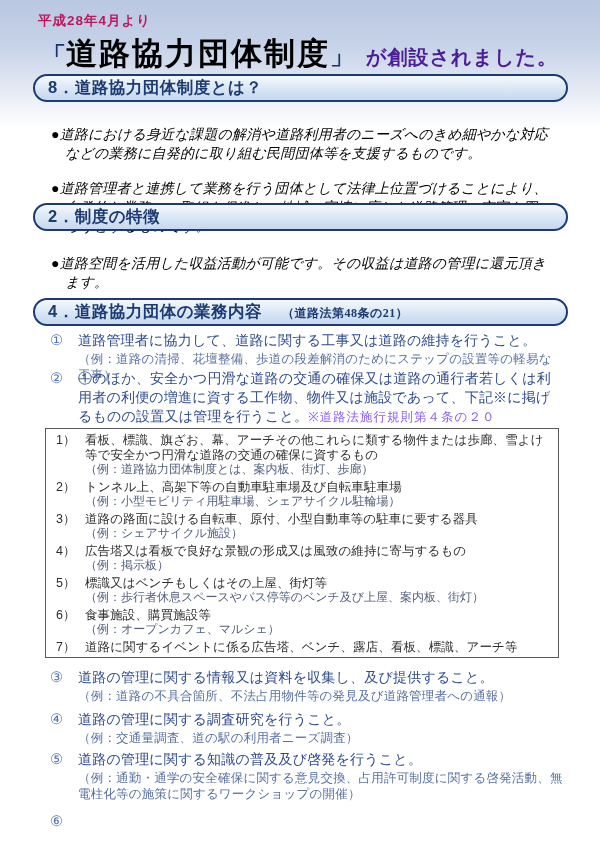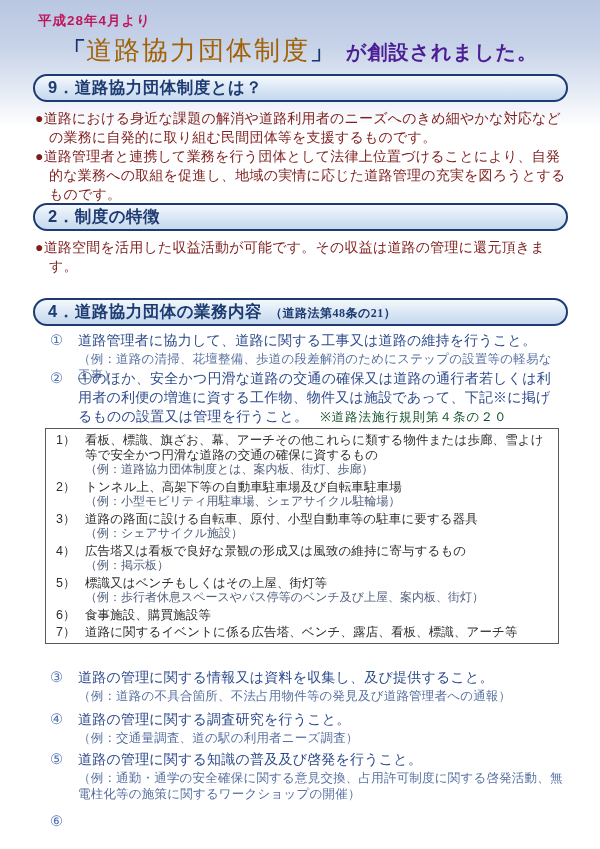--- a/index.html
+++ b/index.html
@@ -15,48 +15,48 @@
     background:linear-gradient(180deg,#b9c7e1 0%,#c6d2e8 35%,#ffffff 100%);
   }
   .date-note{
     position:absolute;top:12px;left:38px;
     font-size:13.5px;font-weight:600;color:#be185d;letter-spacing:1px;
   }
   .title-line{
     position:absolute;top:33px;left:0;width:600px;text-align:center;white-space:nowrap;
   }
   .t-bracket{color:#16356d;font-weight:bold;font-size:24px;}
-  .t-main{color:#a16207;font-weight:400;font-size:26px;letter-spacing:2px;}
+  .t-main{color:#000000;font-weight:700;font-size:31px;letter-spacing:2px;}
   .t-suffix{color:#4c1d95;font-weight:bold;font-size:20px;letter-spacing:1px;margin-left:12px;}
   .pill{
     position:absolute;left:33px;width:518px;height:24px;
     border:2.5px solid #1d3b72;border-radius:16px;
     background:linear-gradient(180deg,#f4f8fc 0%,#dde9f6 45%,#c5d8ee 100%);
     display:flex;align-items:center;padding-left:13px;
     font-weight:bold;font-size:16.5px;color:#1d3b72;letter-spacing:0.5px;
   }
   .pill-note{
     font-family:"Liberation Serif",serif;font-size:12px;font-weight:bold;
-    color:#1d3b72;margin-left:8px;padding-top:3px;letter-spacing:0.5px;
+    color:#1d3b72;margin-left:20px;padding-top:3px;letter-spacing:0.5px;
   }
   .bullets{position:absolute;left:35px;width:532px;}
   .bullets p{
-    margin:0;font-size:14px;line-height:19px;color:#7f1d1d;
-    text-indent:-14px;padding-left:14px;letter-spacing:0.2px;
+    margin:16px;font-size:14px;line-height:19px;color:#000000;
+    text-indent:-14px;padding-left:14px;letter-spacing:0.2px;font-style:italic;
   }
   .duty{position:absolute;left:50px;width:514px;display:flex;}
   .d-num{flex:none;width:28px;font-size:14.5px;color:#5376b5;line-height:19px;}
   .d-body{font-size:14px;line-height:19px;color:#2f4c8c;letter-spacing:0.2px;}
   .d-ex{
     font-family:"Liberation Serif",serif;font-size:12.5px;line-height:16px;
     color:#5871a1;margin-top:1px;letter-spacing:0.2px;
   }
   .d-note{
-    font-family:Liberation Mono, monospace;font-size:12.5px;color:#14532d;
-    margin-left:12px;letter-spacing:1px;
+    font-family:Liberation Mono, monospace;font-size:12.5px;color:#8b5cf6;
+    letter-spacing:1px;
   }
   .rule-box{
     position:absolute;top:428px;left:45px;width:498px;
     border:1.5px solid #5a5a5a;background:#ffffff;
     padding:4px 8px 3px 6px;
   }
   .box-item{display:flex;margin-bottom:3px;}
   .box-item:last-child{margin-bottom:0;}
   .bi-num{flex:none;width:29px;font-size:12.5px;color:#2e2e2e;line-height:14.5px;padding-left:4px;}
   .bi-body{font-size:12.5px;line-height:14.5px;color:#2e2e2e;letter-spacing:0.1px;}
@@ -68,21 +68,21 @@
 </head>
 <body>
 
 <div class="band"></div>
 
 <div class="date-note">平成28年4月より</div>
 
 <div class="title-line"><span class="t-bracket">「</span><span class="t-main">道路協力団体制度</span><span class="t-bracket">」</span><span class="t-suffix">が創設されました。</span></div>
 
 <div class="pill" style="top:74px;">
-  <span>9．道路協力団体制度とは？</span>
+  <span>8．道路協力団体制度とは？</span>
 </div>
 
 <div class="bullets" style="top:109px;">
   <p>●道路における身近な課題の解消や道路利用者のニーズへのきめ細やかな対応などの業務に自発的に取り組む民間団体等を支援するものです。</p>
   <p>●道路管理者と連携して業務を行う団体として法律上位置づけることにより、自発的な業務への取組を促進し、地域の実情に応じた道路管理の充実を図ろうとするものです。</p>
 </div>
 
 <div class="pill" style="top:203px;">
   <span>2．制度の特徴</span>
 </div>
@@ -144,20 +144,21 @@
     <span class="bi-num">5）</span>
     <div>
       <div class="bi-body">標識又はベンチもしくはその上屋、街灯等</div>
       <div class="bi-ex">（例：歩行者休息スペースやバス停等のベンチ及び上屋、案内板、街灯）</div>
     </div>
   </div>
   <div class="box-item">
     <span class="bi-num">6）</span>
     <div>
       <div class="bi-body">食事施設、購買施設等</div>
+      <div class="bi-ex">（例：オープンカフェ、マルシェ）</div>
     </div>
   </div>
   <div class="box-item">
     <span class="bi-num">7）</span>
     <div>
       <div class="bi-body">道路に関するイベントに係る広告塔、ベンチ、露店、看板、標識、アーチ等</div>
     </div>
   </div>
 </div>
 

